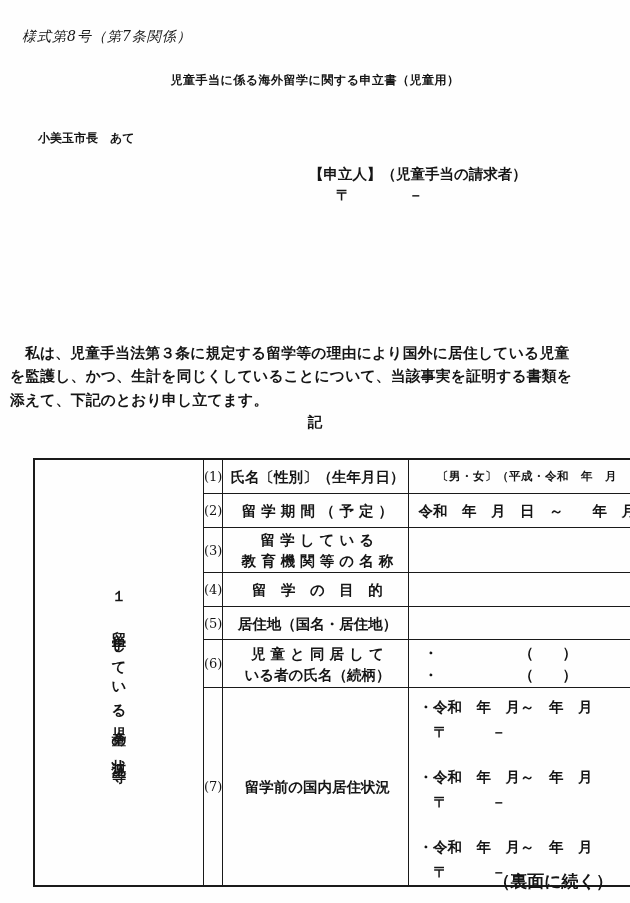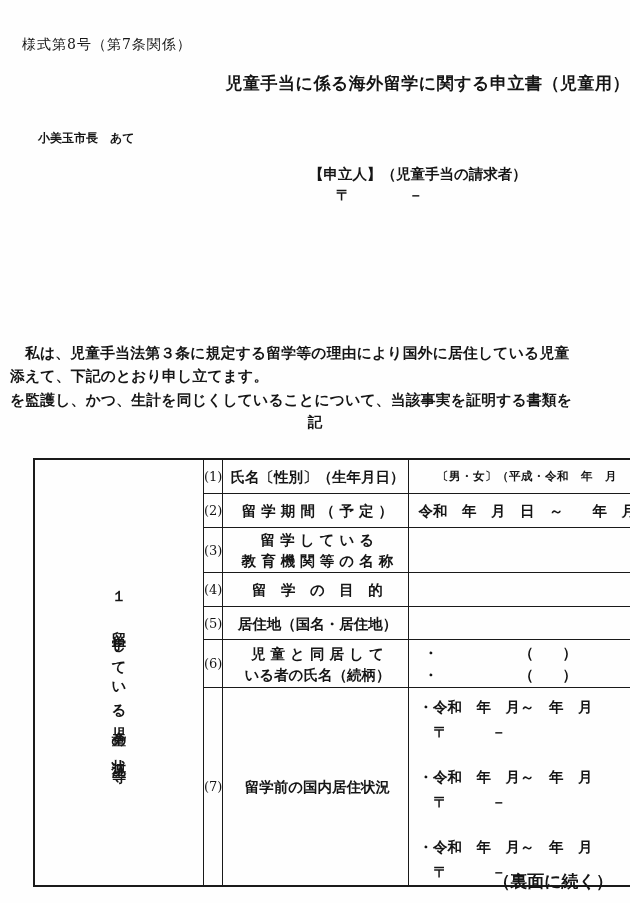--- a/index.html
+++ b/index.html
@@ -13,33 +13,34 @@
     height: 903px;
     background: #fefefe;
     color: #151515;
     font-family: "DejaVu Serif", "Liberation Serif", serif;
     overflow: hidden;
   }
 
   .form-number {
     position: absolute;
     left: 22px;
-    top: 36px;
+    top: 28px;
     font-size: 14px;
     letter-spacing: 1px;
+    font-style: italic;
   }
 
   .doc-title {
     position: absolute;
     left: 0;
     right: 0;
     top: 72px;
-    text-align: right;
-    font-weight: bold;
-    font-size: 17px;
+    text-align: center;
+    font-weight: bold;
+    font-size: 12px;
     letter-spacing: 0.5px;
     font-family: Liberation Mono, monospace;
   }
 
   .addressee {
     position: absolute;
     left: 38px;
     top: 130px;
     font-weight: bold;
     font-size: 12px;
@@ -184,22 +185,22 @@
 
   <div class="addressee">小美玉市長　あて</div>
 
   <div class="applicant">
     <div class="line-heading">【申立人】（児童手当の請求者）</div>
     <div class="line-postal">〒　　　　－</div>
   </div>
 
   <div class="paragraph">
     <div>　私は、児童手当法第３条に規定する留学等の理由により国外に居住している児童</div>
+    <div>を監護し、かつ、生計を同じくしていることについて、当該事実を証明する書類を</div>
     <div>添えて、下記のとおり申し立てます。</div>
-    <div>を監護し、かつ、生計を同じくしていることについて、当該事実を証明する書類を</div>
   </div>
 
   <div class="ki">記</div>
 
   <table class="form-table">
     <colgroup>
       <col style="width:30px">
       <col style="width:31px">
       <col style="width:194px">
       <col style="width:324px">

